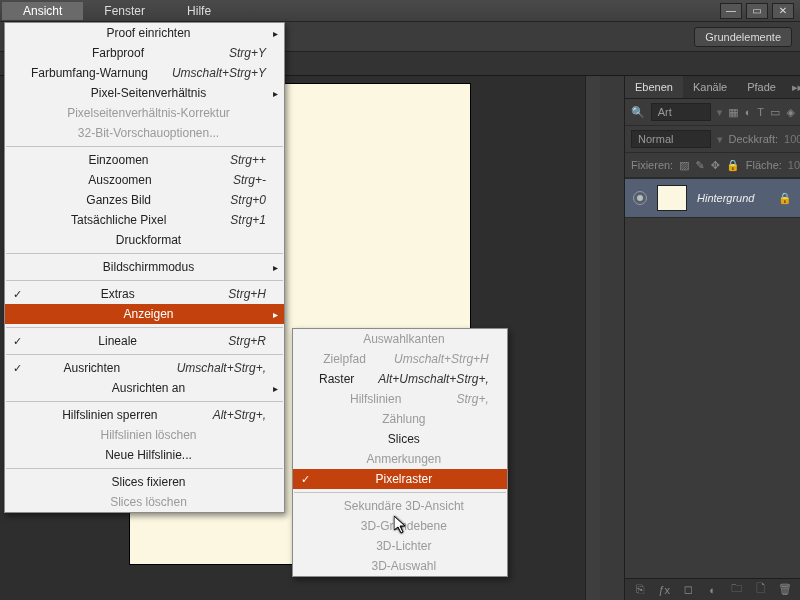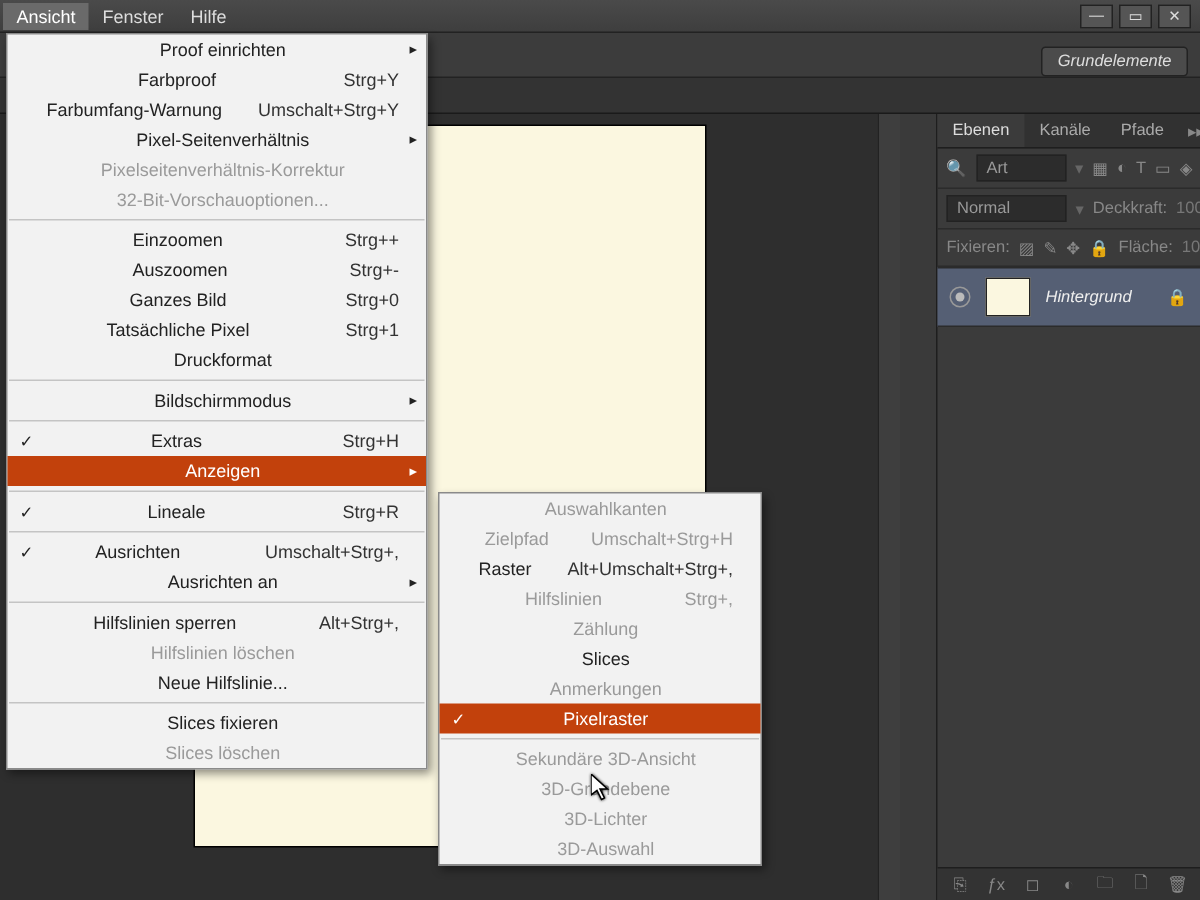--- a/index.html
+++ b/index.html
@@ -1,26 +1,26 @@
 <!DOCTYPE html>
 <html><head>
 <meta charset="utf-8">
 <style>
 * { box-sizing: border-box; margin: 0; padding: 0; font-family: "Segoe UI", Tahoma, sans-serif; user-select: none; }
 body { width: 800px; height: 600px; background: #3a3a3a; overflow: hidden; position: relative; color: #ccc; font-size: 12px; }
 
 
 .titlebar { height: 22px; background: linear-gradient(#4a4a4a,#3e3e3e); border-bottom: 1px solid #222; display:flex; align-items:center; padding:0 2px; }
-.menubar-item { padding: 2px 9px; color:#ddd; font-size:12px; }
+.menubar-item { padding: 2px 21px; color:#ddd; font-size:12px; }
 .menubar-item.active { background:#6a6a6a; color:#fff; }
 .winbtns { margin-left:auto; display:flex; gap:4px; padding-right:4px;}
 .winbtn { width:22px; height:16px; background:#555; border:1px solid #222; display:flex; align-items:center; justify-content:center; color:#ddd; font-size:10px;}
 
 
-.optionsbar { height:30px; background:#3c3c3c; border-bottom:1px solid #222; display:flex; align-items:flex-end; padding:0 8px; gap:8px;font-style:italic;}
+.optionsbar { height:30px; background:#3c3c3c; border-bottom:1px solid #222; display:flex; align-items:center; padding:0 8px; gap:8px;}
 .optbtn { background:#4b4b4b; border:1px solid #222; color:#ddd; padding:3px 10px; border-radius:3px; font-size:11px;}
 .optbtn.right { margin-left:auto; }
 
 
 .doctabs { height:24px; background:#333; border-bottom:1px solid #1a1a1a; display:flex; align-items:flex-end; padding-left:8px;}
 .doctab { background:#4a4a4a; border:1px solid #222; border-bottom:none; padding:3px 14px 3px 10px; font-size:11px; color:#ddd; border-radius:3px 3px 0 0;}
 .doctab .x { margin-left:8px; color:#aaa;}
 
 
 .canvas-area { position:absolute; left:0; top:76px; right:200px; bottom:0; background:#2e2e2e; display:flex; align-items:flex-start; justify-content:center; overflow:hidden;}
@@ -45,21 +45,21 @@
 .eye::after{content:""; position:absolute; inset:3px; background:#bbb; border-radius:50%;}
 .thumb{ width:30px; height:26px; background:#fbf7e0; border:1px solid #222;}
 .layer-name{ font-style:italic; flex:1;}
 .lock{ color:#aaa;}
 .panel-footer{ position:absolute; bottom:0; left:0; right:0; height:22px; background:#333; border-top:1px solid #1e1e1e; display:flex; align-items:center; justify-content:flex-end; gap:10px; padding:0 8px; color:#888;}
 
 
 .menu { position:absolute; background:#f2f2f2; border:1px solid #8a8a8a; box-shadow:2px 3px 6px rgba(0,0,0,.45); color:#222; font-size:12px; z-index:50; }
 .menu .mi { display:flex; align-items:center; padding:3px 18px 3px 26px; white-space:nowrap; position:relative; min-width:240px;}
 .menu .mi .lab{ flex:1;text-align:center; }
-.menu .mi .sc{ color:#333; margin-left:24px;}
+.menu .mi .sc{ color:#333; margin-left:24px;font-style:italic;}
 .menu .mi.dis .lab, .menu .mi.dis .sc{ color:#9a9a9a;}
 .menu .mi.sel{ background:#c2410c; color:#fff;}
 .menu .mi.sub::after{ content:"▸"; position:absolute; right:6px; font-size:10px; color:inherit;}
 .menu .mi.chk::before{ content:"✓"; position:absolute; left:8px; font-size:11px;}
 .menu .sep{ height:1px; background:#c4c4c4; margin:3px 1px;}
 #menu-main{ left:4px; top:22px; }
 #menu-sub{ left:292px; top:328px; }
 #menu-sub .mi{ min-width:210px; }
 
 .cursor{ position:absolute; left:394px; top:516px; z-index:80; pointer-events:none;}

